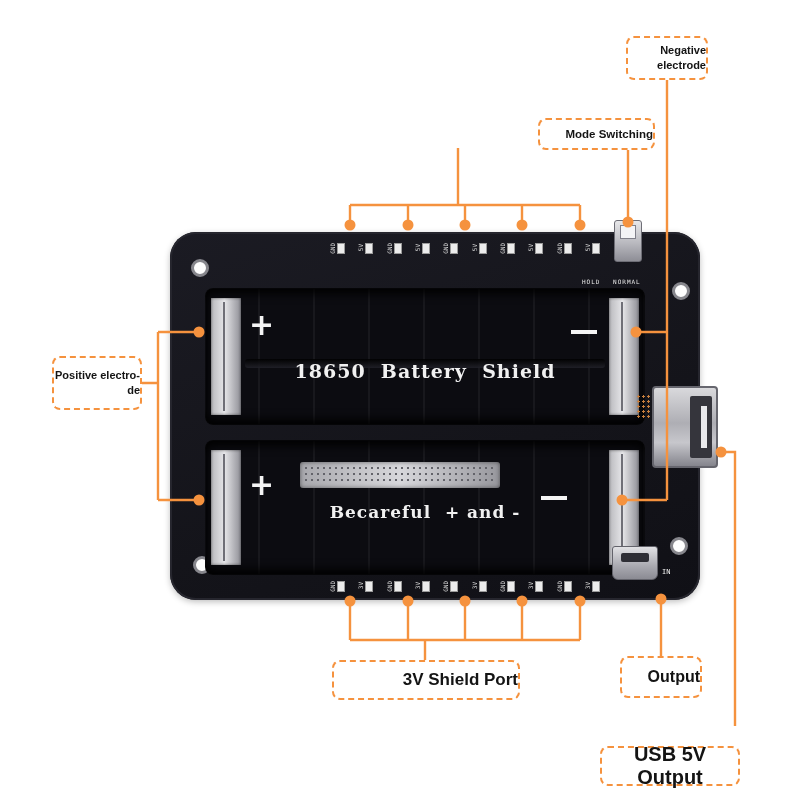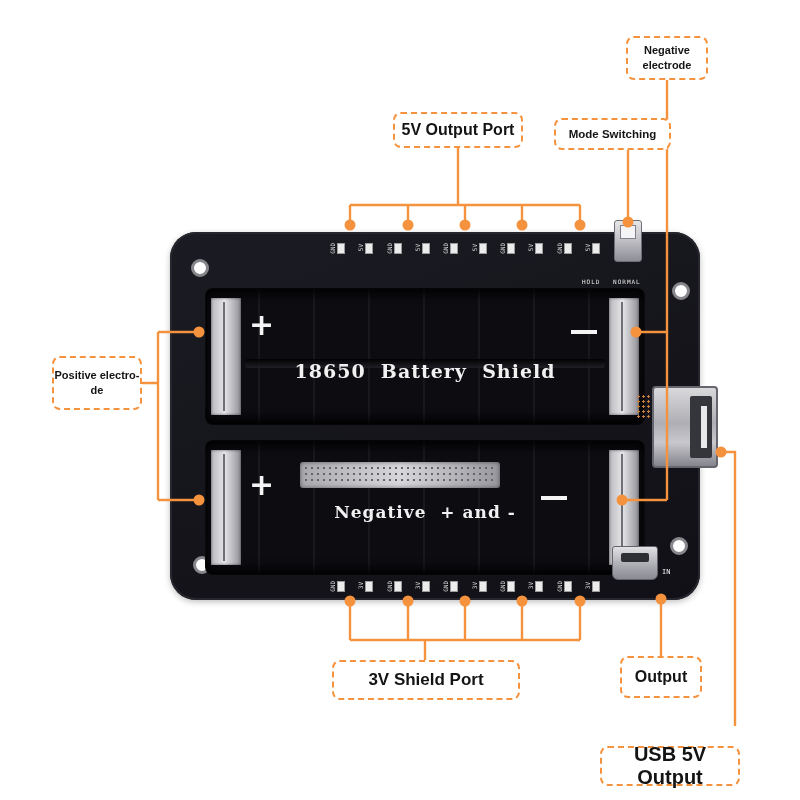--- a/index.html
+++ b/index.html
@@ -83,24 +83,24 @@
   .micro-usb::before{content:"";position:absolute;left:8px;right:8px;top:6px;height:9px;
              background:#2e2e35;border-radius:2px;}
   .usb-in-label{position:absolute;left:492px;top:320px;font-size:7px;color:#f0f0f0;
                 font-family:"DejaVu Sans Mono",monospace;margin-top:16px;}
 
   
   .wires{position:absolute;left:0;top:0;z-index:2;pointer-events:none;}
 
   
   .callout{position:absolute;background:#ffffff;border:2px dashed #f5923e;border-radius:8px;
-           display:flex;flex-direction:column;align-items:center;justify-content:center;
+           display:flex;flex-direction:column;align-items:flex-end;justify-content:center;
            text-align:center;font-weight:bold;color:#141414;z-index:3;box-sizing:border-box;}
   .co-5v{left:393px;top:112px;width:130px;height:36px;font-size:16px;}
-  .co-mode{left:554px;top:118px;width:117px;height:32px;font-size:11.5px;}
+  .co-mode{left:538px;top:118px;width:117px;height:32px;font-size:11.5px;}
   .co-neg{left:626px;top:36px;width:82px;height:44px;font-size:11px;line-height:1.35;}
   .co-pos{left:52px;top:356px;width:90px;height:54px;font-size:11px;line-height:1.35;}
   .co-3v{left:332px;top:660px;width:188px;height:40px;font-size:17px;}
   .co-switch{left:620px;top:656px;width:82px;height:42px;font-size:16px;}
   .co-usb{left:600px;top:746px;width:140px;height:40px;font-size:20px;}
 </style>
 </head>
 <body>
 
 <div class="canvas">
@@ -210,21 +210,21 @@
       <div class="minus-icon" style="left:366px;top:42px;"></div>
       <div class="bay-caption caption1">18650  Battery  Shield</div>
     </div>
 
     <div class="bay bay2">
       <div class="contact left"></div>
       <div class="contact right"></div>
       <div class="texture-plate"></div>
       <span class="plus-icon" style="left:44px;top:30px;">+</span>
       <div class="minus-icon" style="left:336px;top:56px;"></div>
-      <div class="bay-caption caption2">Negative  + and -</div>
+      <div class="bay-caption caption2">Becareful  + and -</div>
     </div>
 
     <div class="mode-switch"></div>
     <div class="mode-labels">HOLD NORMAL</div>
 
     <div class="dot-grid"></div>
     <div class="usb-port"></div>
 
     <div class="micro-usb"></div>
     <div class="usb-in-label">IN</div>
@@ -261,23 +261,20 @@
       <circle cx="350" cy="601" r="5.5"></circle>
         <circle cx="408" cy="601" r="5.5"></circle>
       <circle cx="465" cy="601" r="5.5"></circle>
         <circle cx="522" cy="601" r="5.5"></circle>
       <circle cx="580" cy="601" r="5.5"></circle>
       <circle cx="661" cy="599" r="5.5"></circle>
       <circle cx="721" cy="452" r="5.5"></circle>
     </g>
   </svg>
 
-  <div class="callout co-5v">
-    <span>5V Output Port</span>
-  </div>
 
   <div class="callout co-mode">
     <span>Mode Switching</span>
   </div>
 
   <div class="callout co-neg">
     <span>Negative</span>
     <span>electrode</span>
   </div>
 

